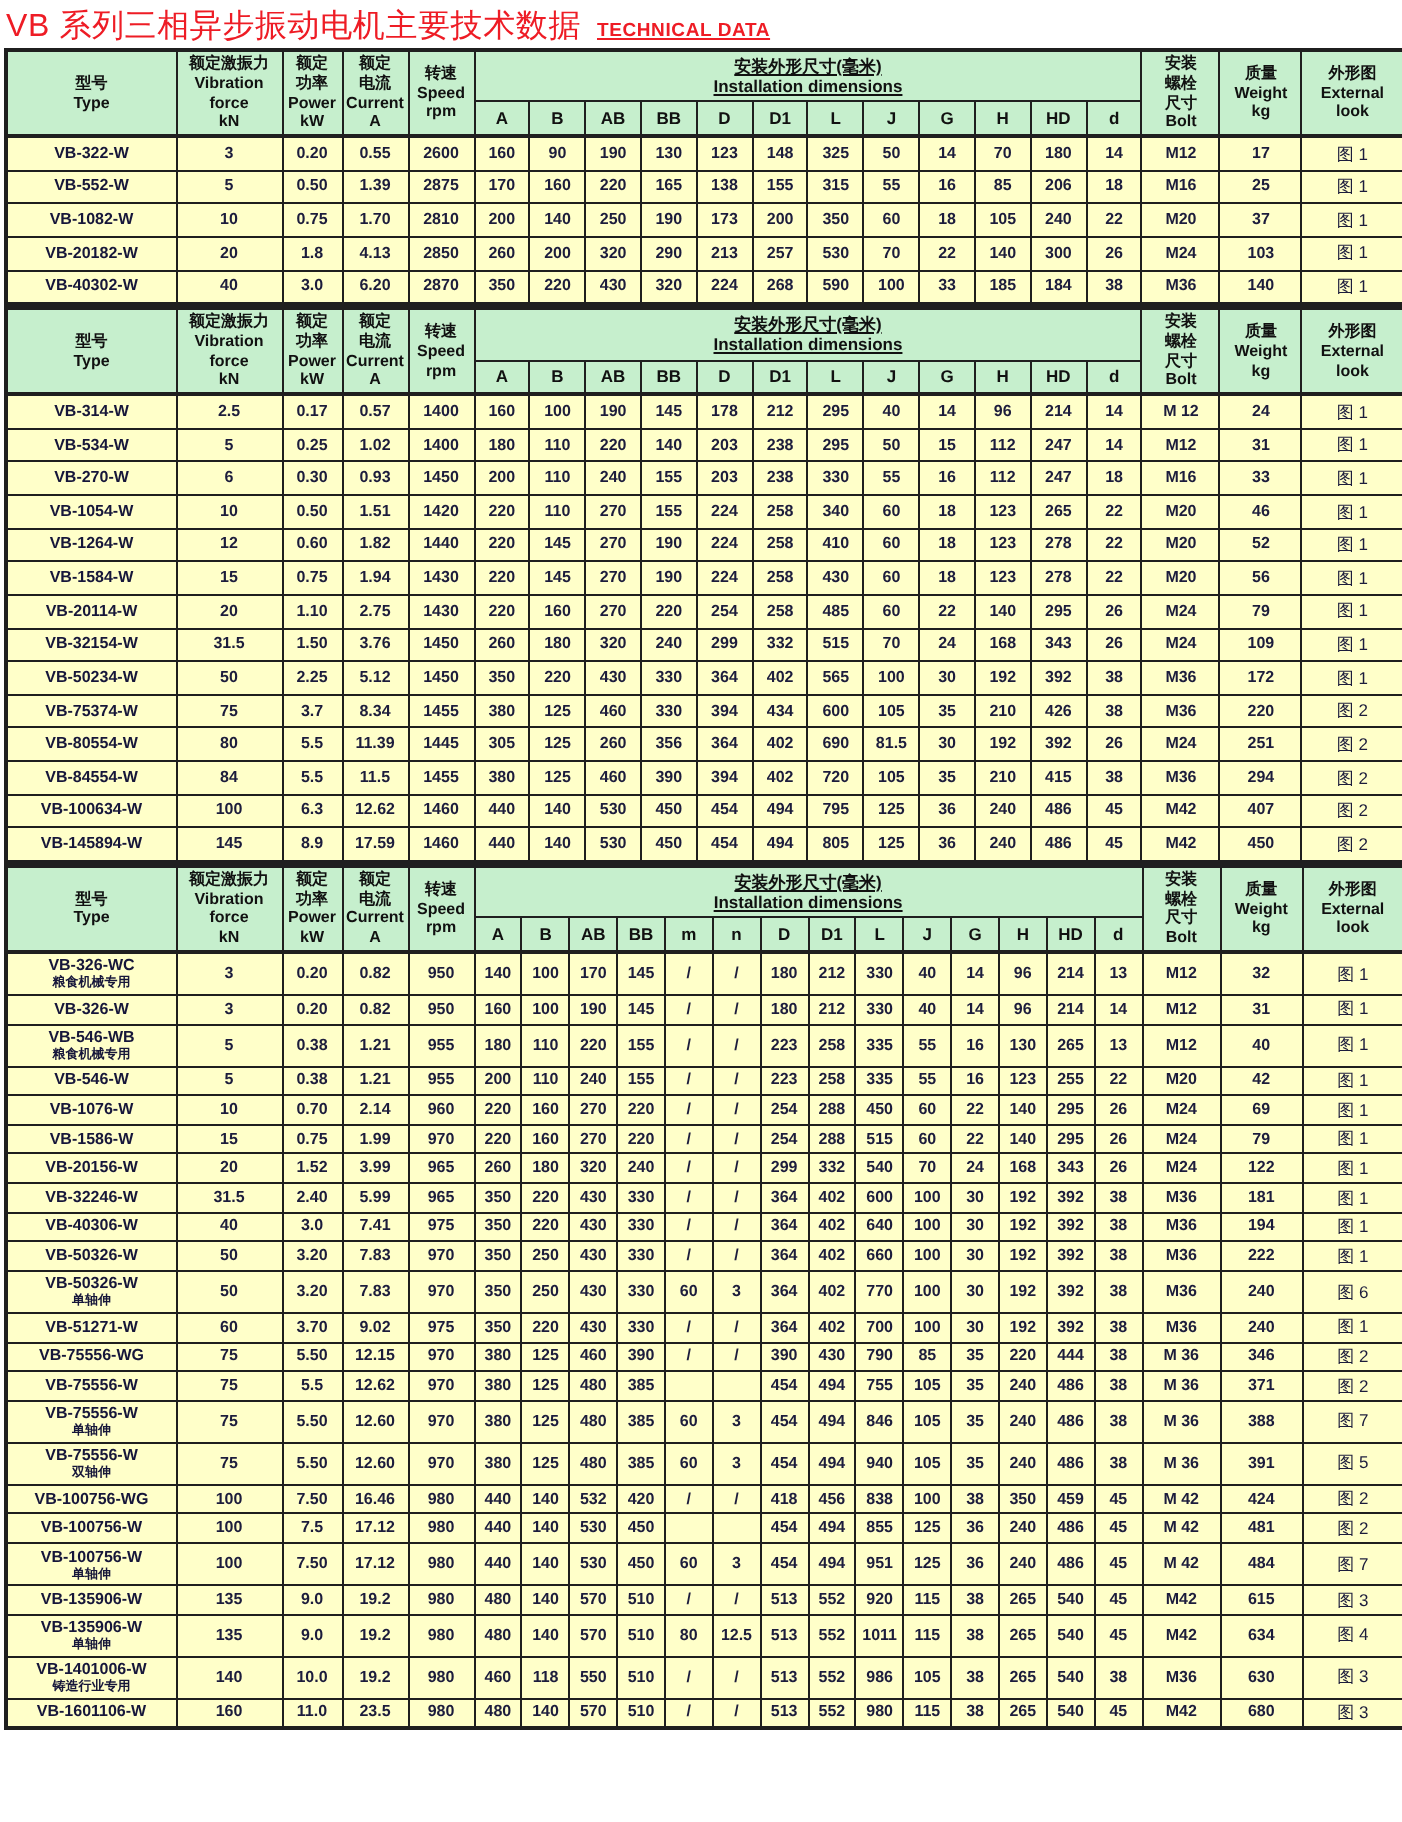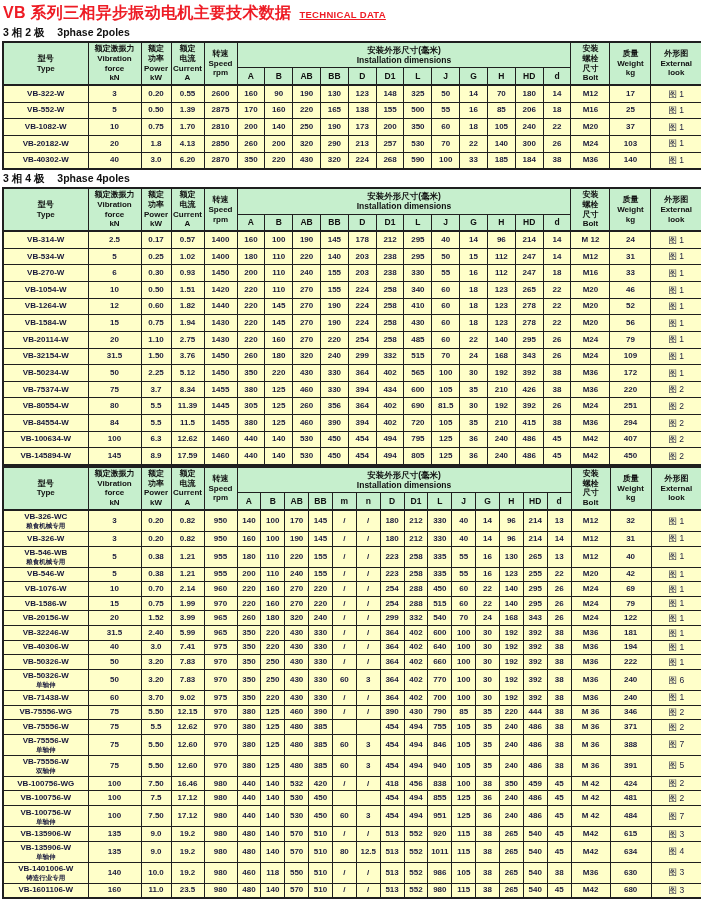--- a/index.html
+++ b/index.html
@@ -1,54 +1,50 @@
 <!DOCTYPE html>
 <html><head>
 <meta charset="utf-8">
 <style>
   html,body{margin:0;padding:0;background:#fff;}
   body{width:701px;height:911px;overflow:hidden;
        font-family:"Liberation Sans","DejaVu Sans",sans-serif;color:#1a1a1a;}
   .page{padding:2px 1px 0 1px;}
   .title-row{display:flex;align-items:baseline;gap:8px;padding:1px 0 0 2px;white-space:nowrap;}
-  .title-cn{color:#ee1c25;font-size:16px;font-weight:bold;letter-spacing:0.3px;}
+  .title-cn{color:#ee1c25;font-size:16px;font-weight:normal;letter-spacing:0.3px;}
   .title-en{color:#ee1c25;font-size:9.5px;font-weight:bold;text-decoration:underline;letter-spacing:0.3px;}
   .sec-heading{font-weight:bold;font-size:10.5px;color:#111;margin:2px 0 1px 2px;}
   .sec-heading .h-en{margin-left:10px;}
   table.spec{border-collapse:collapse;table-layout:fixed;width:698px;margin-left:1px;
              border:2px solid #1f1f1f;}
   table.spec th,table.spec td{border:1px solid #1f1f1f;overflow:hidden;}
   table.spec thead th{background:#c6efcd;font-size:8px;font-weight:bold;color:#111;
                       text-align:center;vertical-align:middle;white-space:pre-line;
                       line-height:1.22;padding:1px 0;}
   table.spec thead{border-bottom:2px solid #1f1f1f;}
-  table.spec thead th.dims-group{font-size:8.5px;}
+  table.spec thead th.dims-group{font-size:8.5px;text-decoration:underline;}
   table.spec thead th.dim-l{font-size:8.5px;padding:2px 0;}
   table.spec tbody td{background:#ffffc9;font-size:8px;color:#1c1c3c;text-align:center;
                       vertical-align:middle;line-height:1.25;padding:2.5px 0;font-weight:bold;}
   table.spec.t6 tbody td{padding:1.5px 0;}
   table.spec tbody td.type-cell{font-weight:bold;font-size:8px;color:#16163a;}
   .tsub{display:block;font-size:6.5px;line-height:7px;font-weight:bold;}
   table.spec tbody td.fig{font-weight:normal;font-size:8.5px;}
 </style>
 </head>
 <body>
 
 <div class="page">
 
   <div class="title-row">
     <span class="title-cn">VB 系列三相异步振动电机主要技术数据</span>
     <span class="title-en">TECHNICAL DATA</span>
   </div>
 
   <section>
-    <div class="sec-heading">
-      <span class="h-cn">3 相 2 极</span>
-      <span class="h-en">3phase 2poles</span>
-    </div>
     <table class="spec t12">
         <colgroup>
           <col style="width:85px">
           <col style="width:53px">
           <col style="width:30px">
           <col style="width:33px">
           <col style="width:33px">
           <col style="width:27.83px">
           <col style="width:27.83px">
           <col style="width:27.83px">
@@ -140,21 +136,21 @@
             <td>5</td>
             <td>0.50</td>
             <td>1.39</td>
             <td>2875</td>
             <td>170</td>
             <td>160</td>
             <td>220</td>
             <td>165</td>
             <td>138</td>
             <td>155</td>
-            <td>500</td>
+            <td>315</td>
             <td>55</td>
             <td>16</td>
             <td>85</td>
             <td>206</td>
             <td>18</td>
             <td>M16</td>
             <td class="wt">25</td>
             <td class="fig">图 1</td>
           </tr>
           <tr>
@@ -221,24 +217,20 @@
             <td>38</td>
             <td>M36</td>
             <td class="wt">140</td>
             <td class="fig">图 1</td>
           </tr>
         </tbody>
       </table>
   </section>
 
   <section>
-    <div class="sec-heading">
-      <span class="h-cn">3 相 4 极</span>
-      <span class="h-en">3phase 4poles</span>
-    </div>
     <table class="spec t12">
         <colgroup>
           <col style="width:85px">
           <col style="width:53px">
           <col style="width:30px">
           <col style="width:33px">
           <col style="width:33px">
           <col style="width:27.83px">
           <col style="width:27.83px">
           <col style="width:27.83px">
@@ -949,21 +941,21 @@
             <td>100</td>
             <td>30</td>
             <td>192</td>
             <td>392</td>
             <td>38</td>
             <td>M36</td>
             <td class="wt">240</td>
             <td class="fig">图 6</td>
           </tr>
           <tr>
-            <td class="type-cell">VB-71438-W</td>
+            <td class="type-cell">VB-51271-W</td>
             <td>60</td>
             <td>3.70</td>
             <td>9.02</td>
             <td>975</td>
             <td>350</td>
             <td>220</td>
             <td>430</td>
             <td>330</td>
             <td>/</td>
             <td>/</td>

